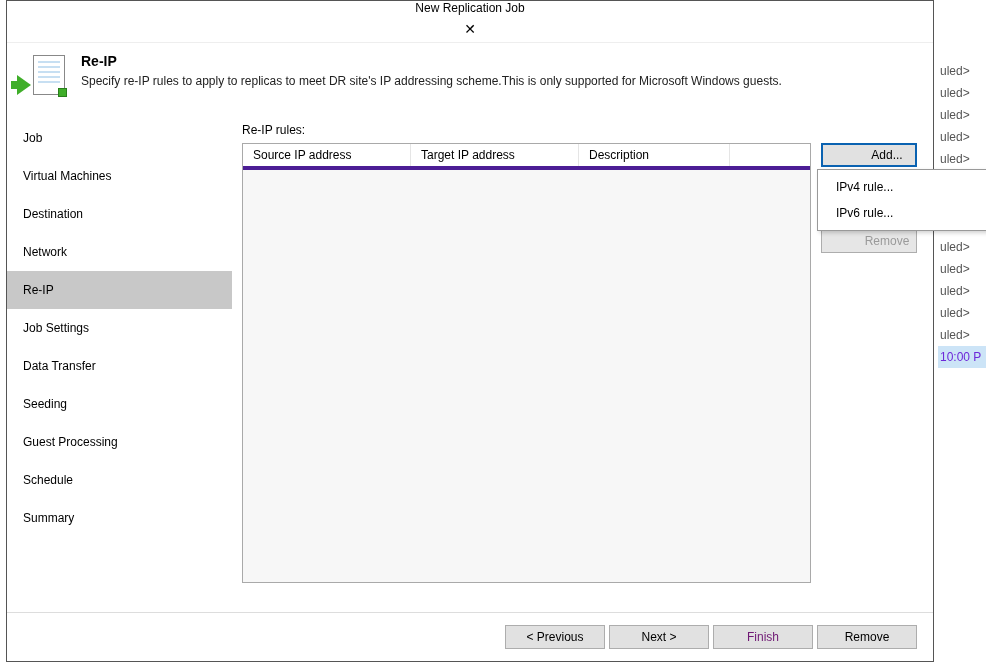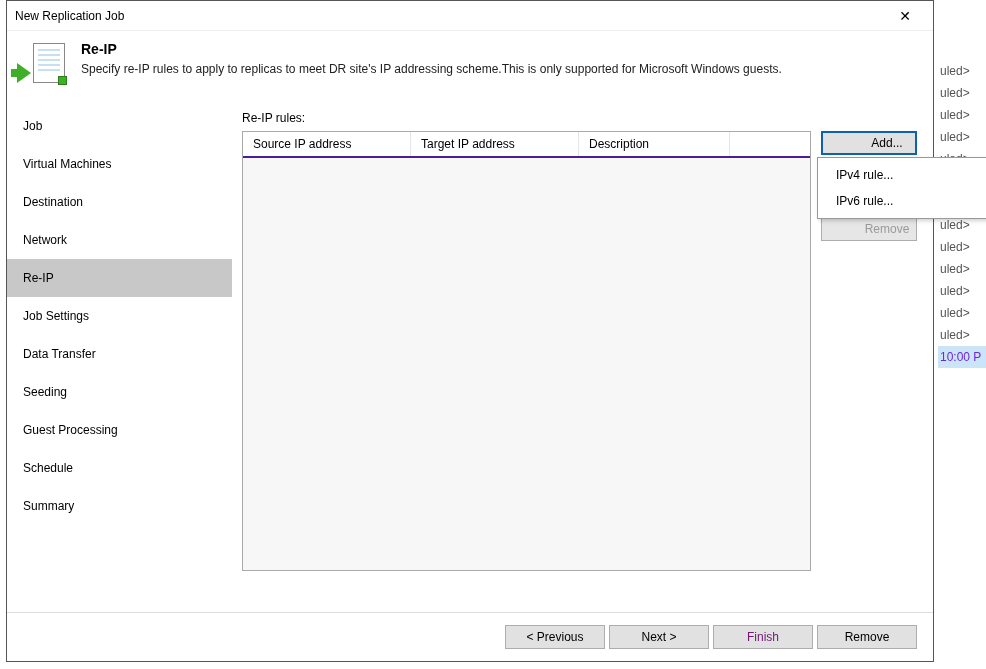--- a/index.html
+++ b/index.html
@@ -36,23 +36,24 @@
       width: 928px; height: 662px;
       background: #fff;
       border: 1px solid #555;
       display: flex;
       flex-direction: column;
       z-index: 1;
     }
     .titlebar {
       display: flex;
       align-items: center;
-      height: 30px;
+      height: 42px;
       padding: 0 8px;
       border-bottom: 1px solid #eee;
+      flex-direction: column;
     }
     .titlebar .title {
       flex: 1;
       font-size: 12px;
     }
     .close-btn {
       width: 40px; height: 28px;
       display: flex; align-items: center; justify-content: center;
       font-size: 14px; cursor: pointer;
     }
@@ -133,21 +134,21 @@
       flex: 1;
       border: 1px solid #a9a9a9;
       background: #f7f7f7;
       height: 440px;
       display: flex;
       flex-direction: column;
     }
     .thead {
       display: flex;
       background: #fff;
-      border-bottom: 2px solid #4c1d95;
+      border-bottom: 4px solid #4c1d95;
       height: 26px;
       align-items: center;
     }
     .th {
       padding: 0 10px;
       font-size: 12px;
       border-right: 1px solid #e5e5e5;
       height: 100%;
       display: flex; align-items: center;
     }

